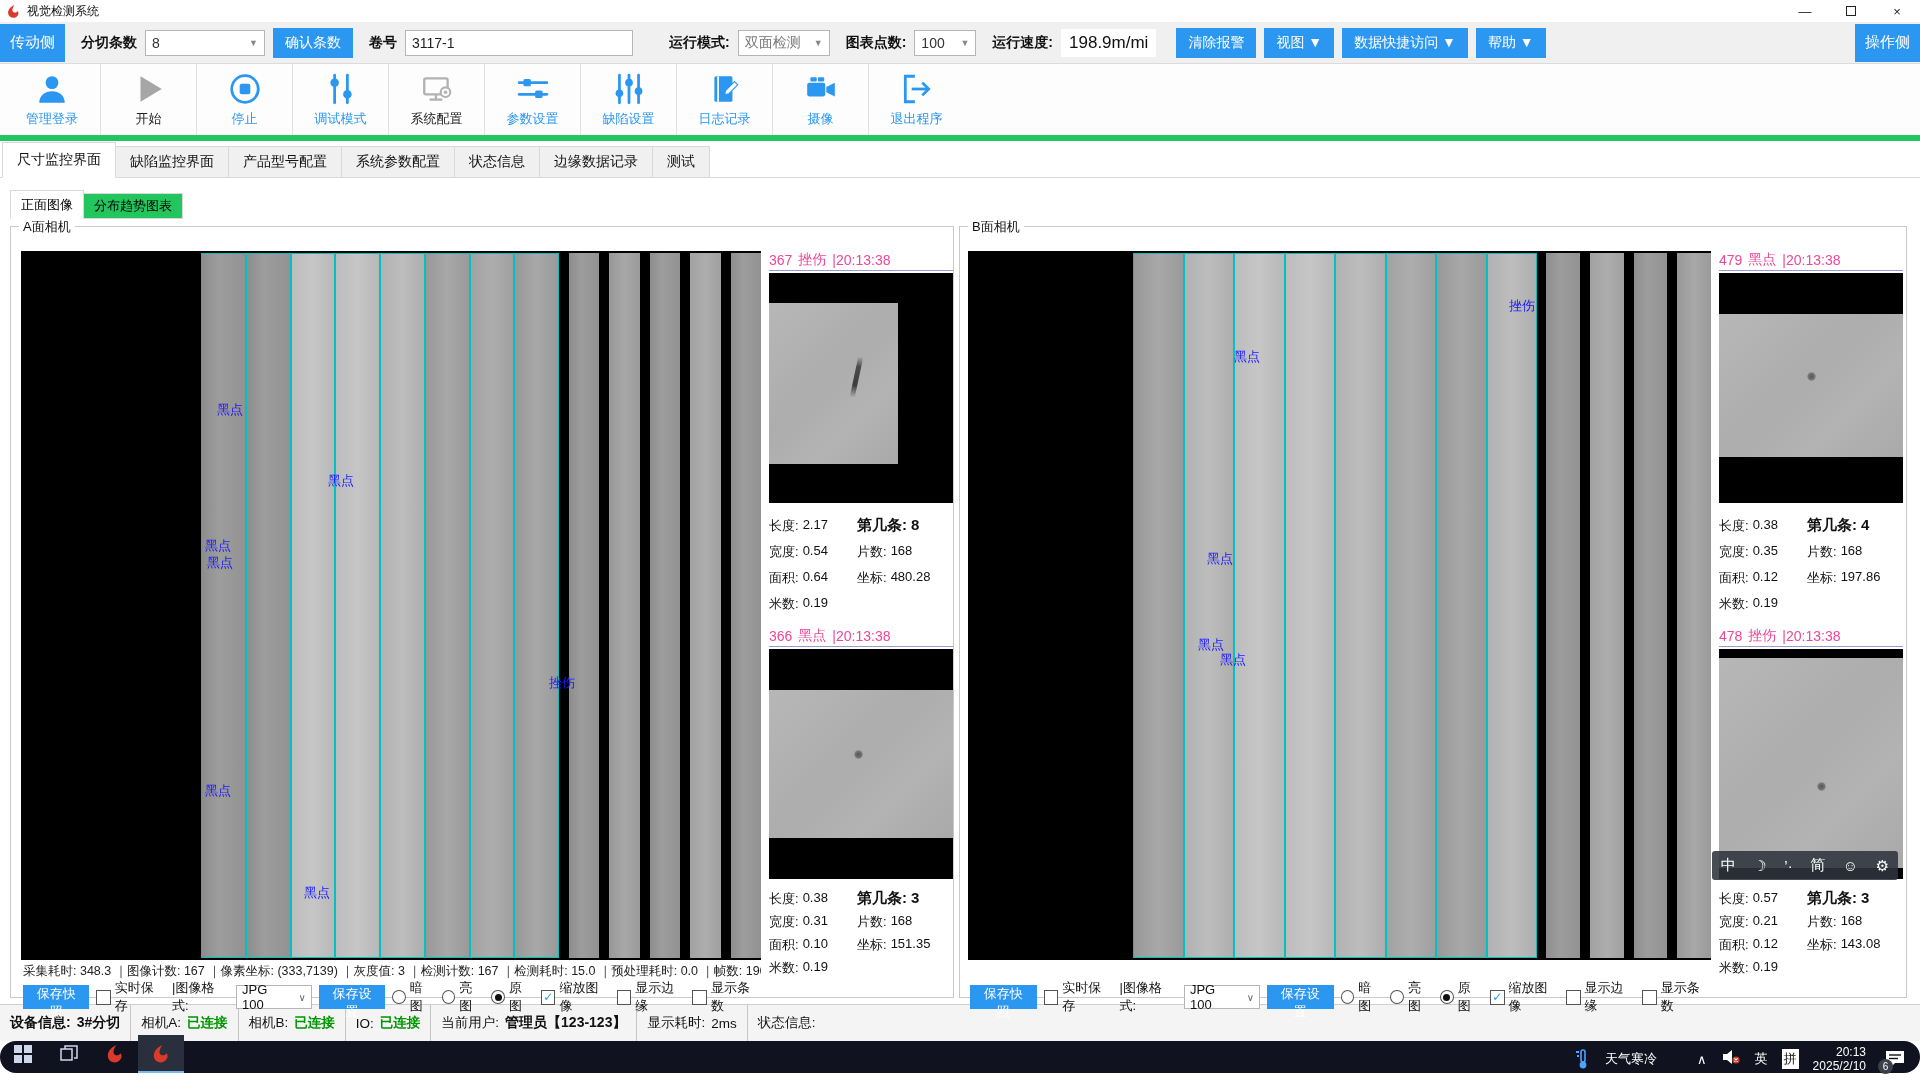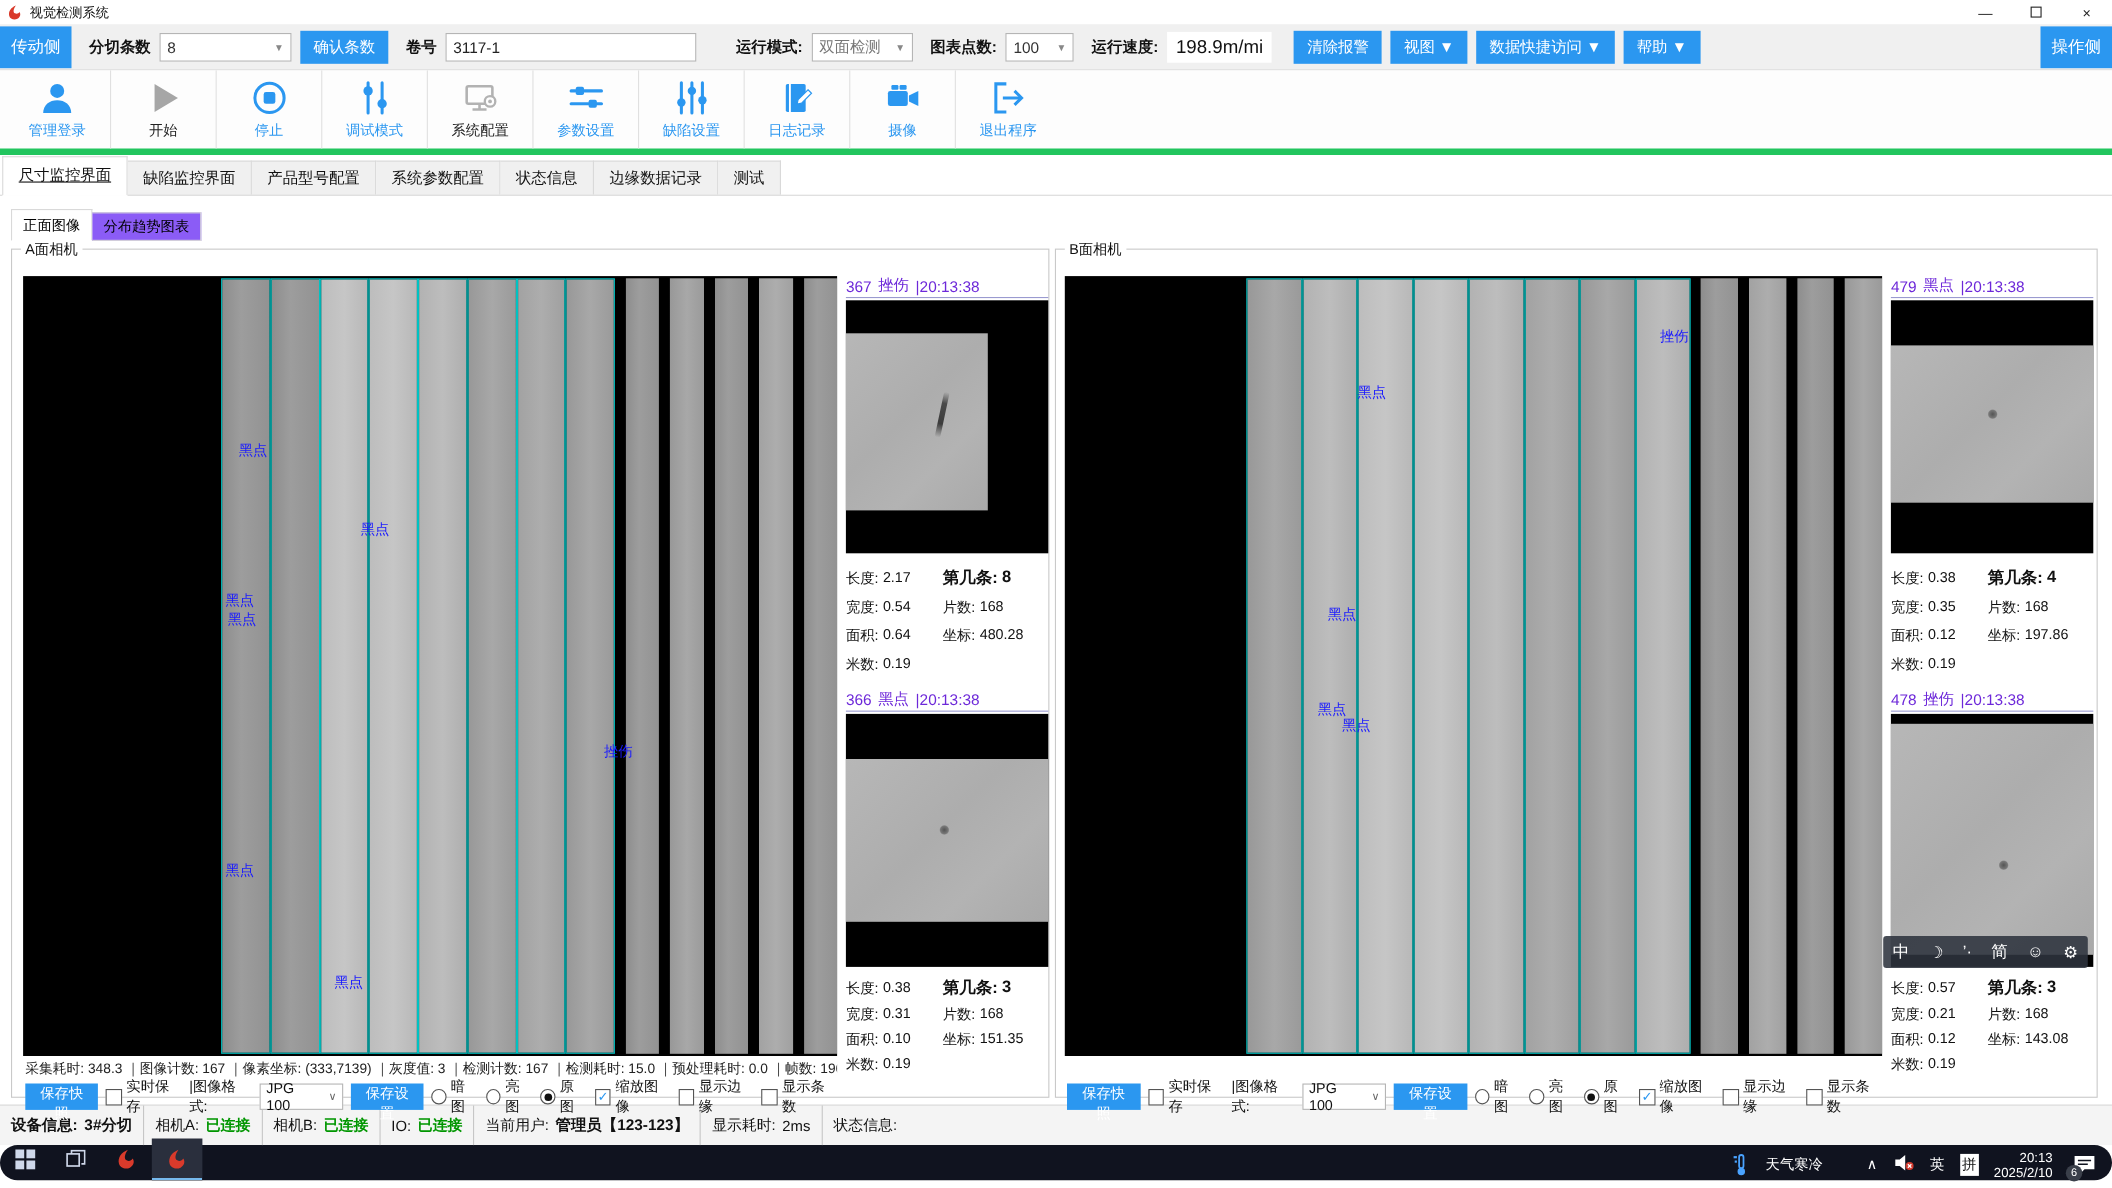--- a/index.html
+++ b/index.html
@@ -39,27 +39,27 @@
     justify-content:center; gap:4px; cursor:pointer; position:relative; }
   .tool-item + .tool-item { border-left:1px solid #e0e0e0; }
   .tool-item .lbl { font-size:13px; color:#2b97f0; }
   .tool-item .lbl.dark { color:#222; }
 
   
   .tabrow { height:37px; background:#fff; display:flex; align-items:flex-end; padding-left:2px; }
   .tab { height:32px; padding:0 14px; display:flex; align-items:center; font-size:14px;
     color:#111; background:#f0f0f0; border:1px solid #d9d9d9; border-left:none; cursor:pointer; }
   .tab:first-child { border-left:1px solid #d9d9d9; }
-  .tab.active { background:#fff; height:36px; border-bottom:1px solid #fff; position:relative; z-index:2;text-decoration:underline; }
+  .tab.active { background:#fff; height:36px; border-bottom:1px solid #fff; position:relative; z-index:2; }
   .content { position:relative; height:827px; background:#fff; border-top:1px solid #d9d9d9; margin-top:-1px; }
 
   
   .subtabs { position:absolute; left:10px; top:12px; display:flex; align-items:flex-end; z-index:3; }
   .subtab { height:26px; padding:0 10px; font-size:13px; display:flex; align-items:center;
-    background:#8b5cf6; border:1px solid #d9d9d9; border-left:none; cursor:pointer; }
+    background:#22c55e; border:1px solid #d9d9d9; border-left:none; cursor:pointer; }
   .subtab:first-child { border-left:1px solid #d9d9d9; }
   .subtab.active { background:#fff; height:29px; border-bottom:1px solid #fff; }
 
   
   .group { position:absolute; border:1px solid #c9c9c9; background:#fff; }
   .group-a { left:10px; top:48px; width:944px; height:772px; }
   .group-b { left:959px; top:48px; width:948px; height:772px; }
   .group-title { position:absolute; top:-9px; left:8px; background:#fff; padding:0 4px;
     font-size:13px; color:#111; }
 
@@ -78,21 +78,21 @@
   .g5{background:linear-gradient(90deg,#a2a2a2,#adadad 50%,#a0a0a0);}
   .img-label { position:absolute; font-size:13px; color:#1a1aff; white-space:nowrap; }
 
   
   .dpanel { position:absolute; width:184px; }
   .dpanel-a { left:758px; top:22px; height:720px; }
   .dpanel-b { left:759px; top:22px; height:720px; }
   .dblock { position:absolute; left:0; right:0; }
   .dblock.b1 { top:0; height:356px; }
   .dblock.b2 { top:376px; height:344px; }
-  .dtitle { height:22px; font-size:14px; color:#6d28d9; display:flex; gap:6px;
+  .dtitle { height:22px; font-size:14px; color:#ec4899; display:flex; gap:6px;
     align-items:center; border-bottom:1px solid #9a9ad0; }
   .thumb { position:relative; height:230px; background:#000; margin-top:2px; cursor:pointer; }
   .patch { position:absolute; background:linear-gradient(135deg,#b7b7b7,#adadad 45%,#b3b3b3 70%,#a9a9a9); }
   .dot { position:absolute; width:9px; height:9px; border-radius:50%;
     background:radial-gradient(circle,#555 0%,#777 55%,transparent 75%); }
   .streak { position:absolute; width:5px; height:42px; transform:rotate(12deg);
     background:linear-gradient(180deg,transparent,#4a4a4a 25%,#3c3c3c 70%,transparent); border-radius:3px; }
   .dinfo { padding-top:6px; }
   .drow { display:flex; font-size:13px; color:#111; height:26px; align-items:flex-end; }
   .b2 .drow { height:23px; }

